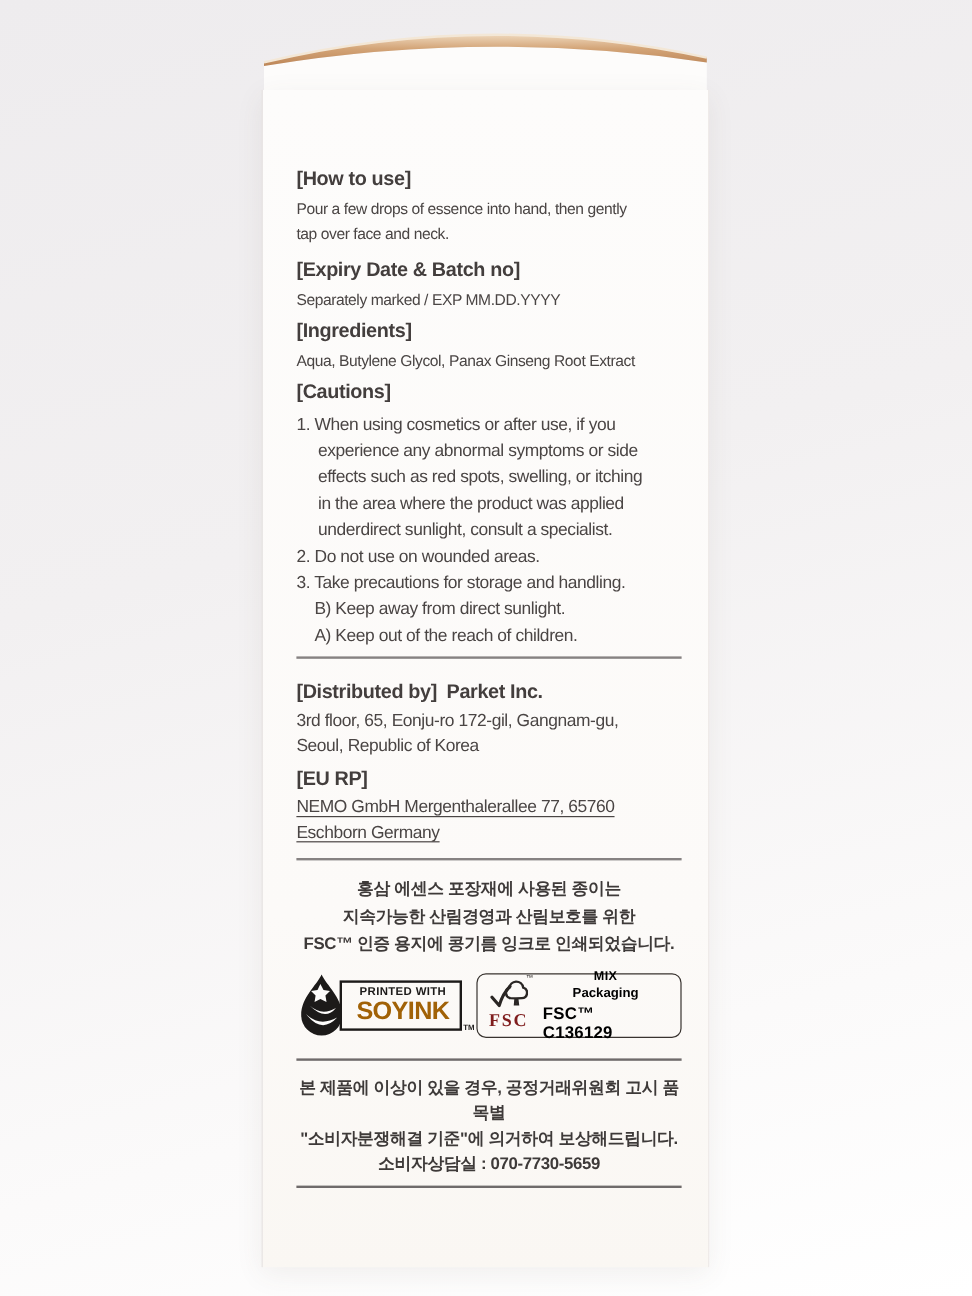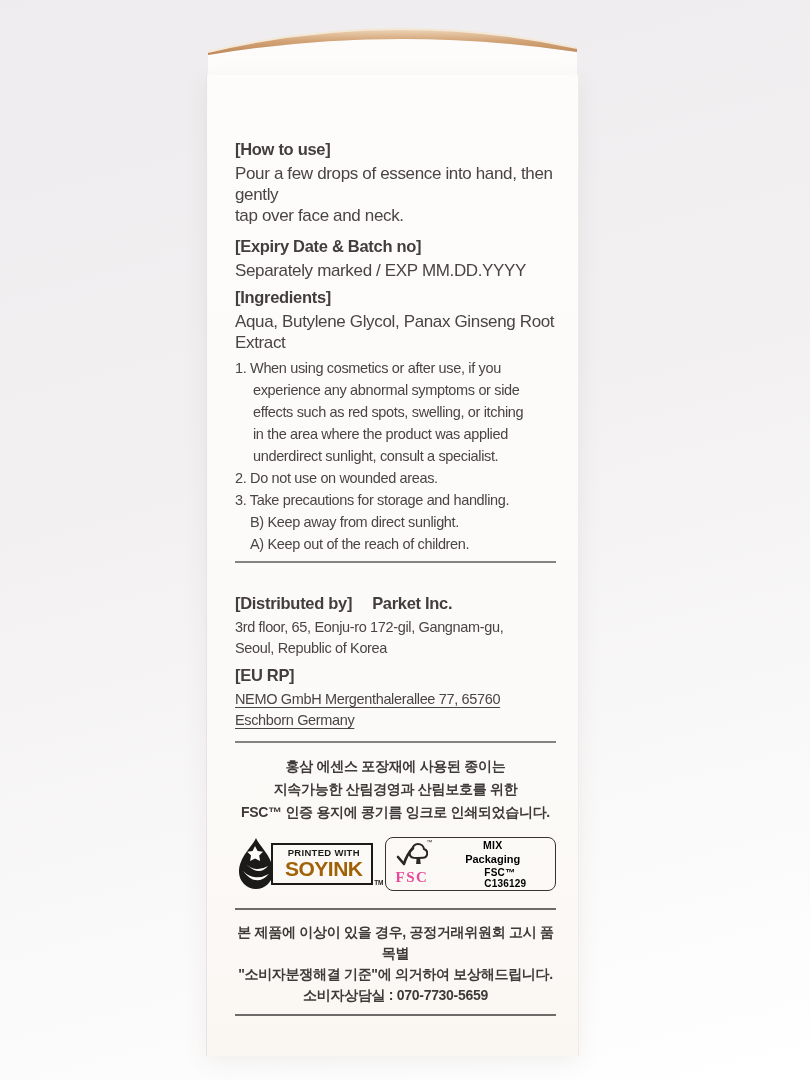--- a/index.html
+++ b/index.html
@@ -7,59 +7,59 @@
   body {
     font-family: "Liberation Sans", sans-serif;
     background: linear-gradient(165deg, #eeecee 0%, #f2f0f1 40%, #fbfafa 78%, #ffffff 100%);
     position: relative;
     overflow: hidden;
     color:#4a4544;
   }
   .scene { position:absolute; inset:0; }
 
   .box {
-    position:absolute; left:206px; top:25px; width:373px; height:1031px;
+    position:absolute; left:218px; top:25px; width:373px; height:1031px;
   }
   .lid-svg { position:absolute; top:0; left:0; width:373px; height:50px; display:block; }
   .box-body {
     position:absolute; top:50px; left:0; right:0; bottom:0;
     background: linear-gradient(180deg, #fdfcfb 0%, #fcfaf8 70%, #faf7f3 100%);
     border-left:1px solid #e7e3e2;
     border-right:1px solid #efebe9;
     box-shadow: 0 6px 22px rgba(90,75,60,0.08);
   }
 
   .content { position:relative; padding:112px 23px 0 29px; height:100%; }
   .preline { white-space: pre-line; }
 
   .sec-heading {
     font-size:16.5px; font-weight:600; letter-spacing:-0.3px;
     line-height:24px; color:#433e3d;
   }
   .sec-body {
-    font-size:17px; letter-spacing:-0.35px; line-height:21px; margin-top:2px;
+    font-size:13px; letter-spacing:-0.35px; line-height:21px; margin-top:2px;
   }
   .mt8 { margin-top:8px; } .mt6 { margin-top:4px; } .mt4 { margin-top:4px; }
 
   .caution-list { margin-top:4px; }
   .caution-item {
     font-size:14.5px; letter-spacing:-0.35px; line-height:22px;
     padding-left:18px; text-indent:-18px;
   }
   .caution-sub {
     font-size:14.5px; letter-spacing:-0.35px; line-height:22px; margin-left:15px;
   }
 
   .divider { border-top:2px solid #868282; width:100%; }
   .divider.d1 { margin-top:6px; }
   .divider.d2 { margin-top:10px; }
   .divider.d3 { margin-top:16px; border-top-color:#6f6b6b; }
   .divider.d4 { margin-top:8px; border-top-color:#6f6b6b; }
 
-  .dist-line { display:flex; gap:20px; margin-top:28px; }
+  .dist-line { display:flex; gap:8px; margin-top:16px; }
   .addr { font-size:14.5px; letter-spacing:-0.35px; line-height:21px; margin-top:2px; }
   .underlined {
     text-decoration: underline;
     text-decoration-thickness:1px;
     text-underline-offset:3px;
   }
 
   .ko-block {
     margin-top:12px; text-align:center; font-weight:600; color:#3e3a39;
     font-size:14px; line-height:23px; letter-spacing:-0.3px;
@@ -80,26 +80,26 @@
   .soyink-tm { position:absolute; right:-11px; bottom:6px; font-size:6.5px; font-weight:700; color:#1c1a19; }
 
   .fsc-badge {
     border:1.5px solid #38332f; border-radius:8px; padding:4px 10px 5px 10px;
     display:flex; align-items:center; gap:12px; height:54px; background:transparent;
   }
   .fsc-left { position:relative; display:flex; flex-direction:column; align-items:center; }
   .fsc-tm-tree { position:absolute; top:-3px; right:-4px; font-size:6px; color:#2a2624; }
   .fsc-acronym {
     font-family:"Liberation Serif", serif; font-weight:700; font-size:15px;
-    letter-spacing:1.5px; color:#ec4899; line-height:15px; margin-top:1px;
+    letter-spacing:1.5px; color:#7f1d1d; line-height:15px; margin-top:1px;
   }
   .fsc-right { display:flex; flex-direction:column; align-items:center; gap:2px; color:#000000; }
   .fsc-mix { font-size:10.5px; font-weight:700; letter-spacing:0.3px; }
   .fsc-pack { font-size:11px; font-weight:600; }
-  .fsc-license { font-size:10px; font-weight:700; letter-spacing:0.2px;margin-left:44px; }
+  .fsc-license { font-size:14px; font-weight:700; letter-spacing:0.2px; }
 </style>
 </head>
 <body>
 
 <div class="scene">
   <div class="box">
 
     <svg class="lid-svg" viewBox="0 0 373 50" aria-hidden="true">
       <defs>
         <linearGradient id="tanGrad" x1="0" y1="0" x2="0" y2="1">
@@ -122,20 +122,21 @@
       <div class="sec-heading">[How to use]</div>
       <div class="sec-body preline">Pour a few drops of essence into hand, then gently
 tap over face and neck.</div>
 
       <div class="sec-heading mt8">[Expiry Date &amp; Batch no]</div>
       <div class="sec-body">Separately marked / EXP MM.DD.YYYY</div>
 
       <div class="sec-heading mt6">[Ingredients]</div>
       <div class="sec-body">Aqua, Butylene Glycol, Panax Ginseng Root Extract</div>
 
+      <div class="sec-heading mt6">[Cautions]</div>
       <div class="caution-list">
         <div class="caution-item preline">1. When using cosmetics or after use, if you
 experience any abnormal symptoms or side
 effects such as red spots, swelling, or itching
 in the area where the product was applied
 underdirect sunlight, consult a specialist.</div>
         <div class="caution-item">2. Do not use on wounded areas.</div>
         <div class="caution-item">3. Take precautions for storage and handling.</div>
         <div class="caution-sub">B) Keep away from direct sunlight.</div>
         <div class="caution-sub">A) Keep out of the reach of children.</div>

